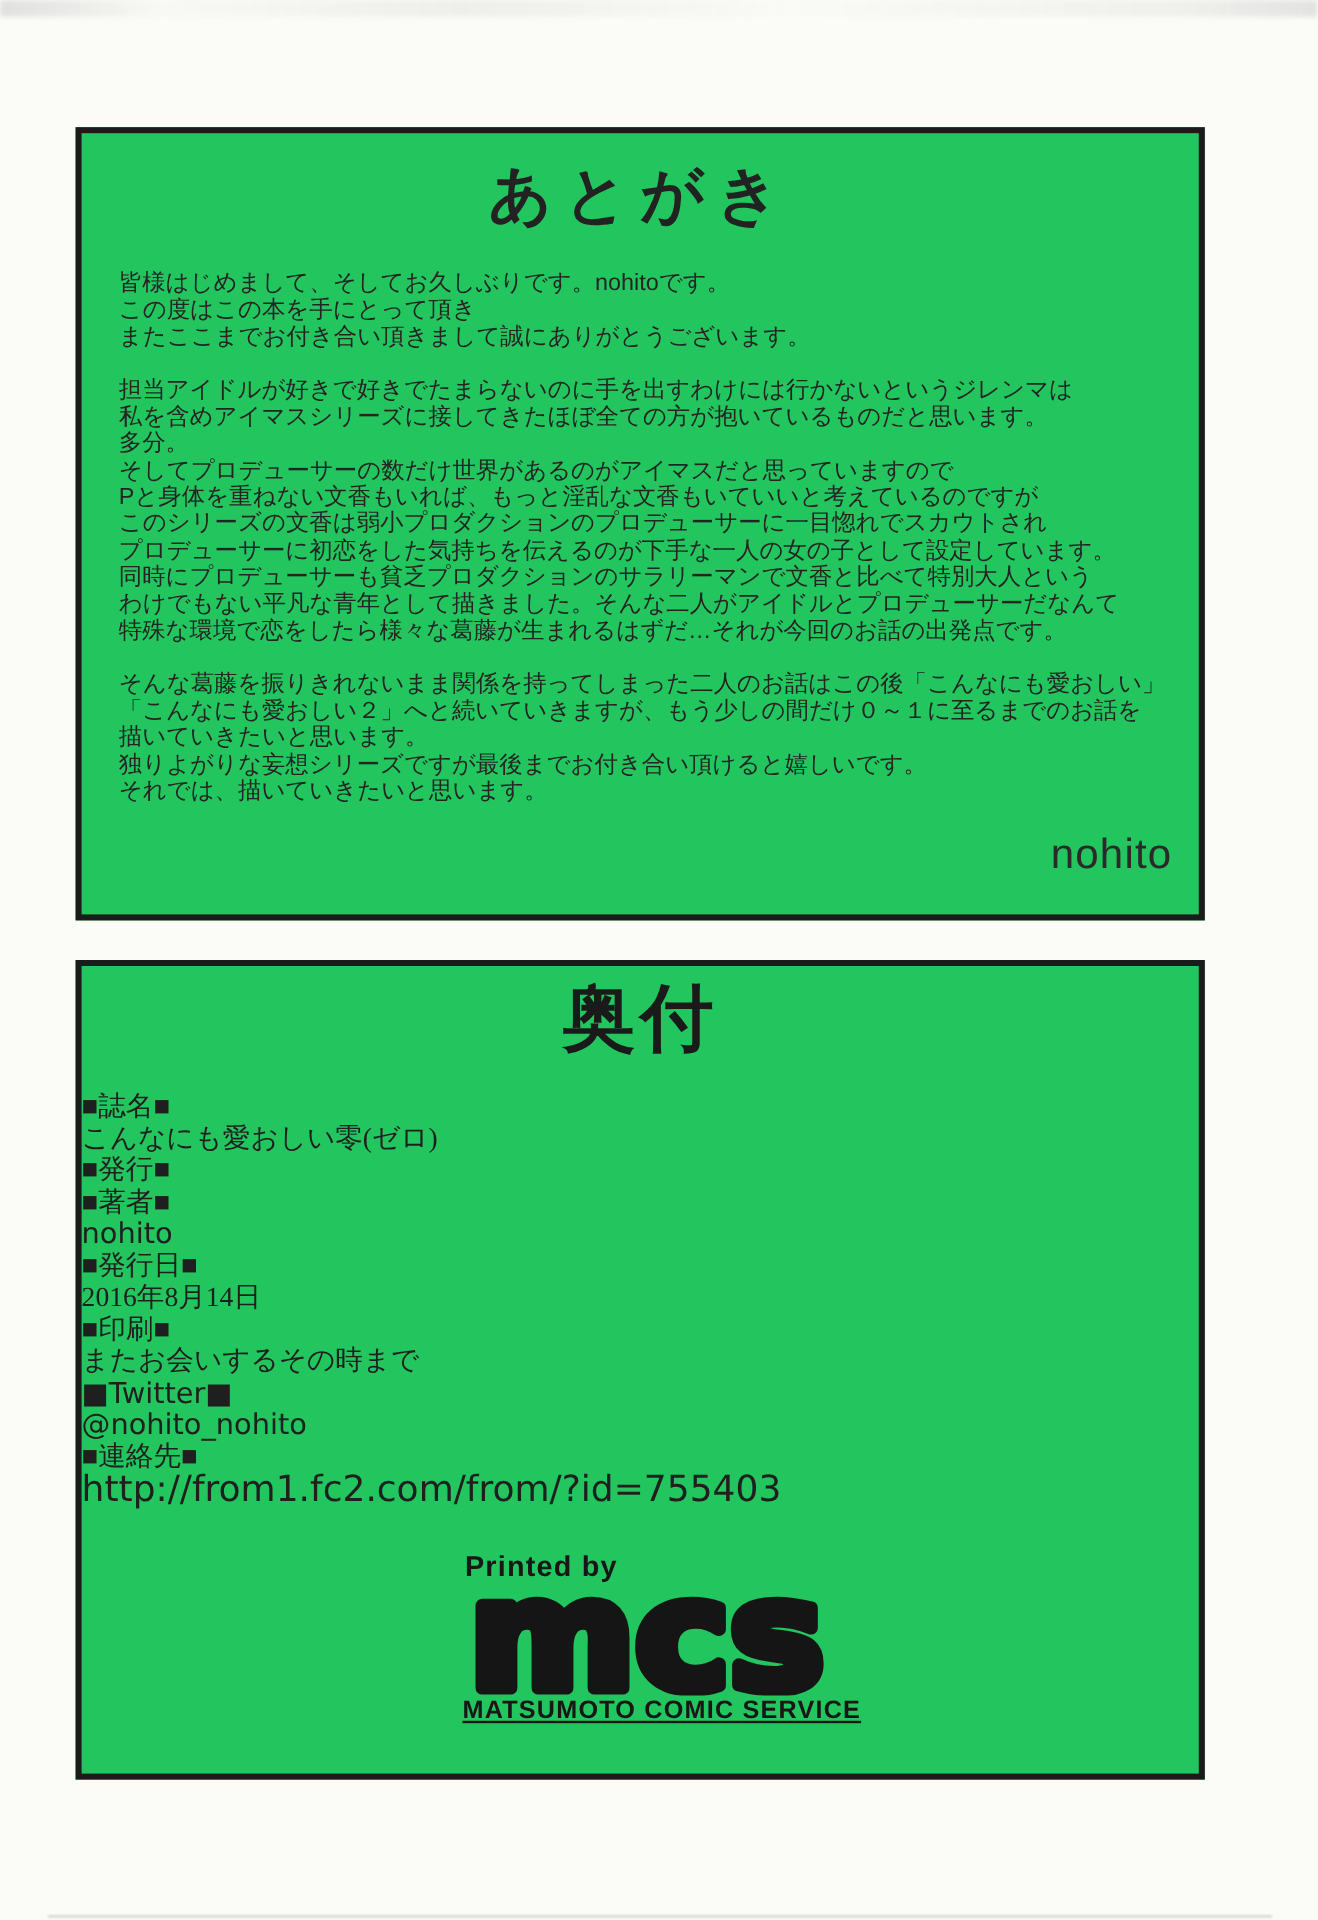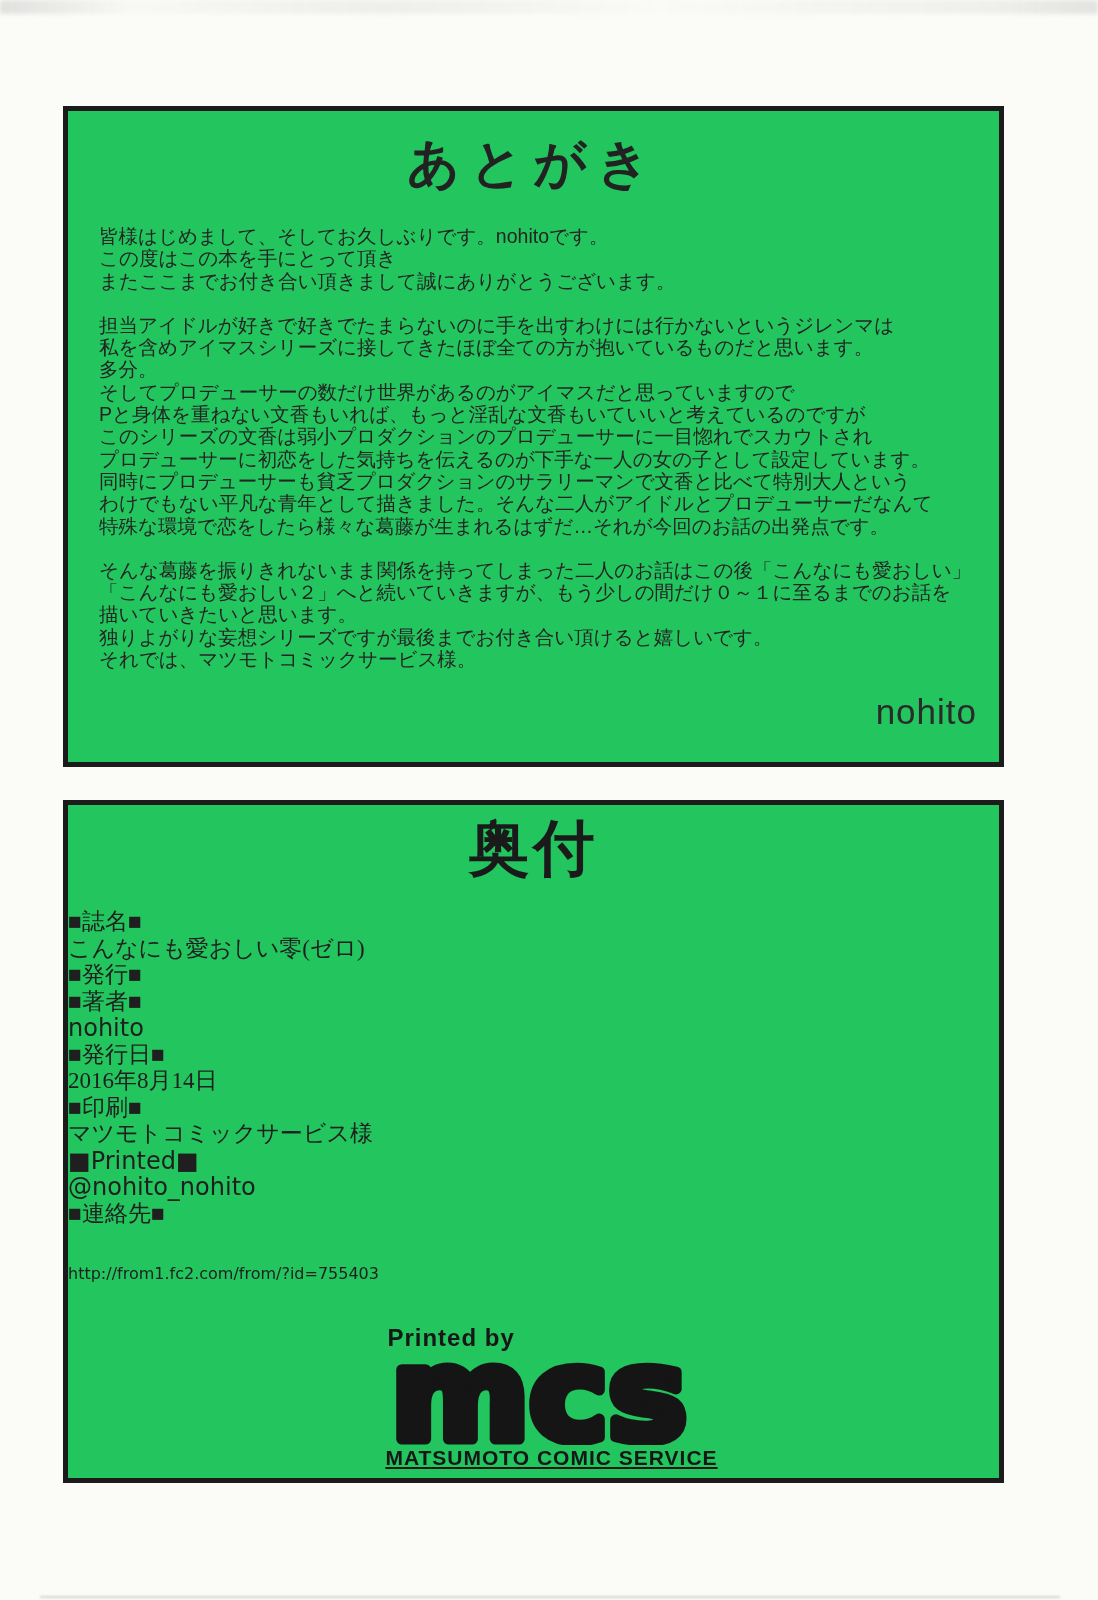--- a/index.html
+++ b/index.html
@@ -49,21 +49,21 @@
   
   .okuzuke-title {
     margin:16px 0 16px; text-align:center;
     font-weight:bold; font-size:61px; line-height:54px;
     letter-spacing:4px; color:#1a1a1a;
   }
   .entries { margin-top:34px; }
   .entry-line { white-space:nowrap; line-height:26.5px; }
   .entry-line.cjk   { font-family:"Liberation Serif", serif; font-size:23px; font-weight:500; }
   .entry-line.latin { font-family:"DejaVu Sans","Liberation Sans",sans-serif; font-size:24px; }
-  .entry-line.url   { font-family:"DejaVu Sans","Liberation Sans",sans-serif; font-size:16px; line-height:30px;margin-top:32px; }
+  .entry-line.url   { font-family:"DejaVu Sans","Liberation Sans",sans-serif; font-size:30px; line-height:30px; }
 
   .printer { margin-top:36px; text-align:center; }
   .printer-inner { display:inline-block; text-align:left; transform:translateX(18px); }
   .printed-by {
     font-weight:bold; font-size:24px; line-height:26px;
     letter-spacing:1px; color:#171717; padding-left:2px;
   }
   .mcs-logo-svg { display:block; margin-top:2px; }
   .mcs-caption {
     margin-top:2px; font-weight:bold; font-size:21px; line-height:22px;
@@ -94,41 +94,41 @@
       <div class="line">プロデューサーに初恋をした気持ちを伝えるのが下手な一人の女の子として設定しています。</div>
       <div class="line">同時にプロデューサーも貧乏プロダクションのサラリーマンで文香と比べて特別大人という</div>
       <div class="line">わけでもない平凡な青年として描きました。そんな二人がアイドルとプロデューサーだなんて</div>
       <div class="line">特殊な環境で恋をしたら様々な葛藤が生まれるはずだ…それが今回のお話の出発点です。</div>
     </div>
     <div class="para">
       <div class="line">そんな葛藤を振りきれないまま関係を持ってしまった二人のお話はこの後「こんなにも愛おしい」</div>
       <div class="line">「こんなにも愛おしい２」へと続いていきますが、もう少しの間だけ０～１に至るまでのお話を</div>
       <div class="line">描いていきたいと思います。</div>
       <div class="line">独りよがりな妄想シリーズですが最後までお付き合い頂けると嬉しいです。</div>
-      <div class="line">それでは、マツモトコミックサービス様。</div>
+      <div class="line">それでは、描いていきたいと思います。</div>
     </div>
   </div>
 
   <div class="signature">nohito</div>
 </section>
 
 <section class="frame colophon">
   <h2 class="okuzuke-title">奥付</h2>
 
   <div class="entries">
     <div class="entry-line cjk">■誌名■</div>
     <div class="entry-line cjk">こんなにも愛おしい零(ゼロ)</div>
     <div class="entry-line cjk">■発行■</div>
     <div class="entry-line cjk">■著者■</div>
     <div class="entry-line latin">nohito</div>
     <div class="entry-line cjk">■発行日■</div>
     <div class="entry-line cjk">2016年8月14日</div>
     <div class="entry-line cjk">■印刷■</div>
-    <div class="entry-line cjk">マツモトコミックサービス様</div>
-    <div class="entry-line latin">■Printed■</div>
+    <div class="entry-line cjk">またお会いするその時まで</div>
+    <div class="entry-line latin">■Twitter■</div>
     <div class="entry-line latin">@nohito_nohito</div>
     <div class="entry-line cjk">■連絡先■</div>
     <div class="entry-line url">http://from1.fc2.com/from/?id=755403</div>
   </div>
 
   <div class="printer">
     <div class="printer-inner">
       <div class="printed-by">Printed by</div>
       <svg class="mcs-logo-svg" width="312" height="92" viewBox="0 0 312 92" aria-hidden="true">
         <text x="6" y="86" font-family="DejaVu Sans, Liberation Sans, sans-serif" font-weight="bold" font-size="126" fill="#151515" stroke="#151515" stroke-width="11" stroke-linejoin="round" stroke-linecap="round" textLength="296" lengthAdjust="spacingAndGlyphs">mcs</text>

